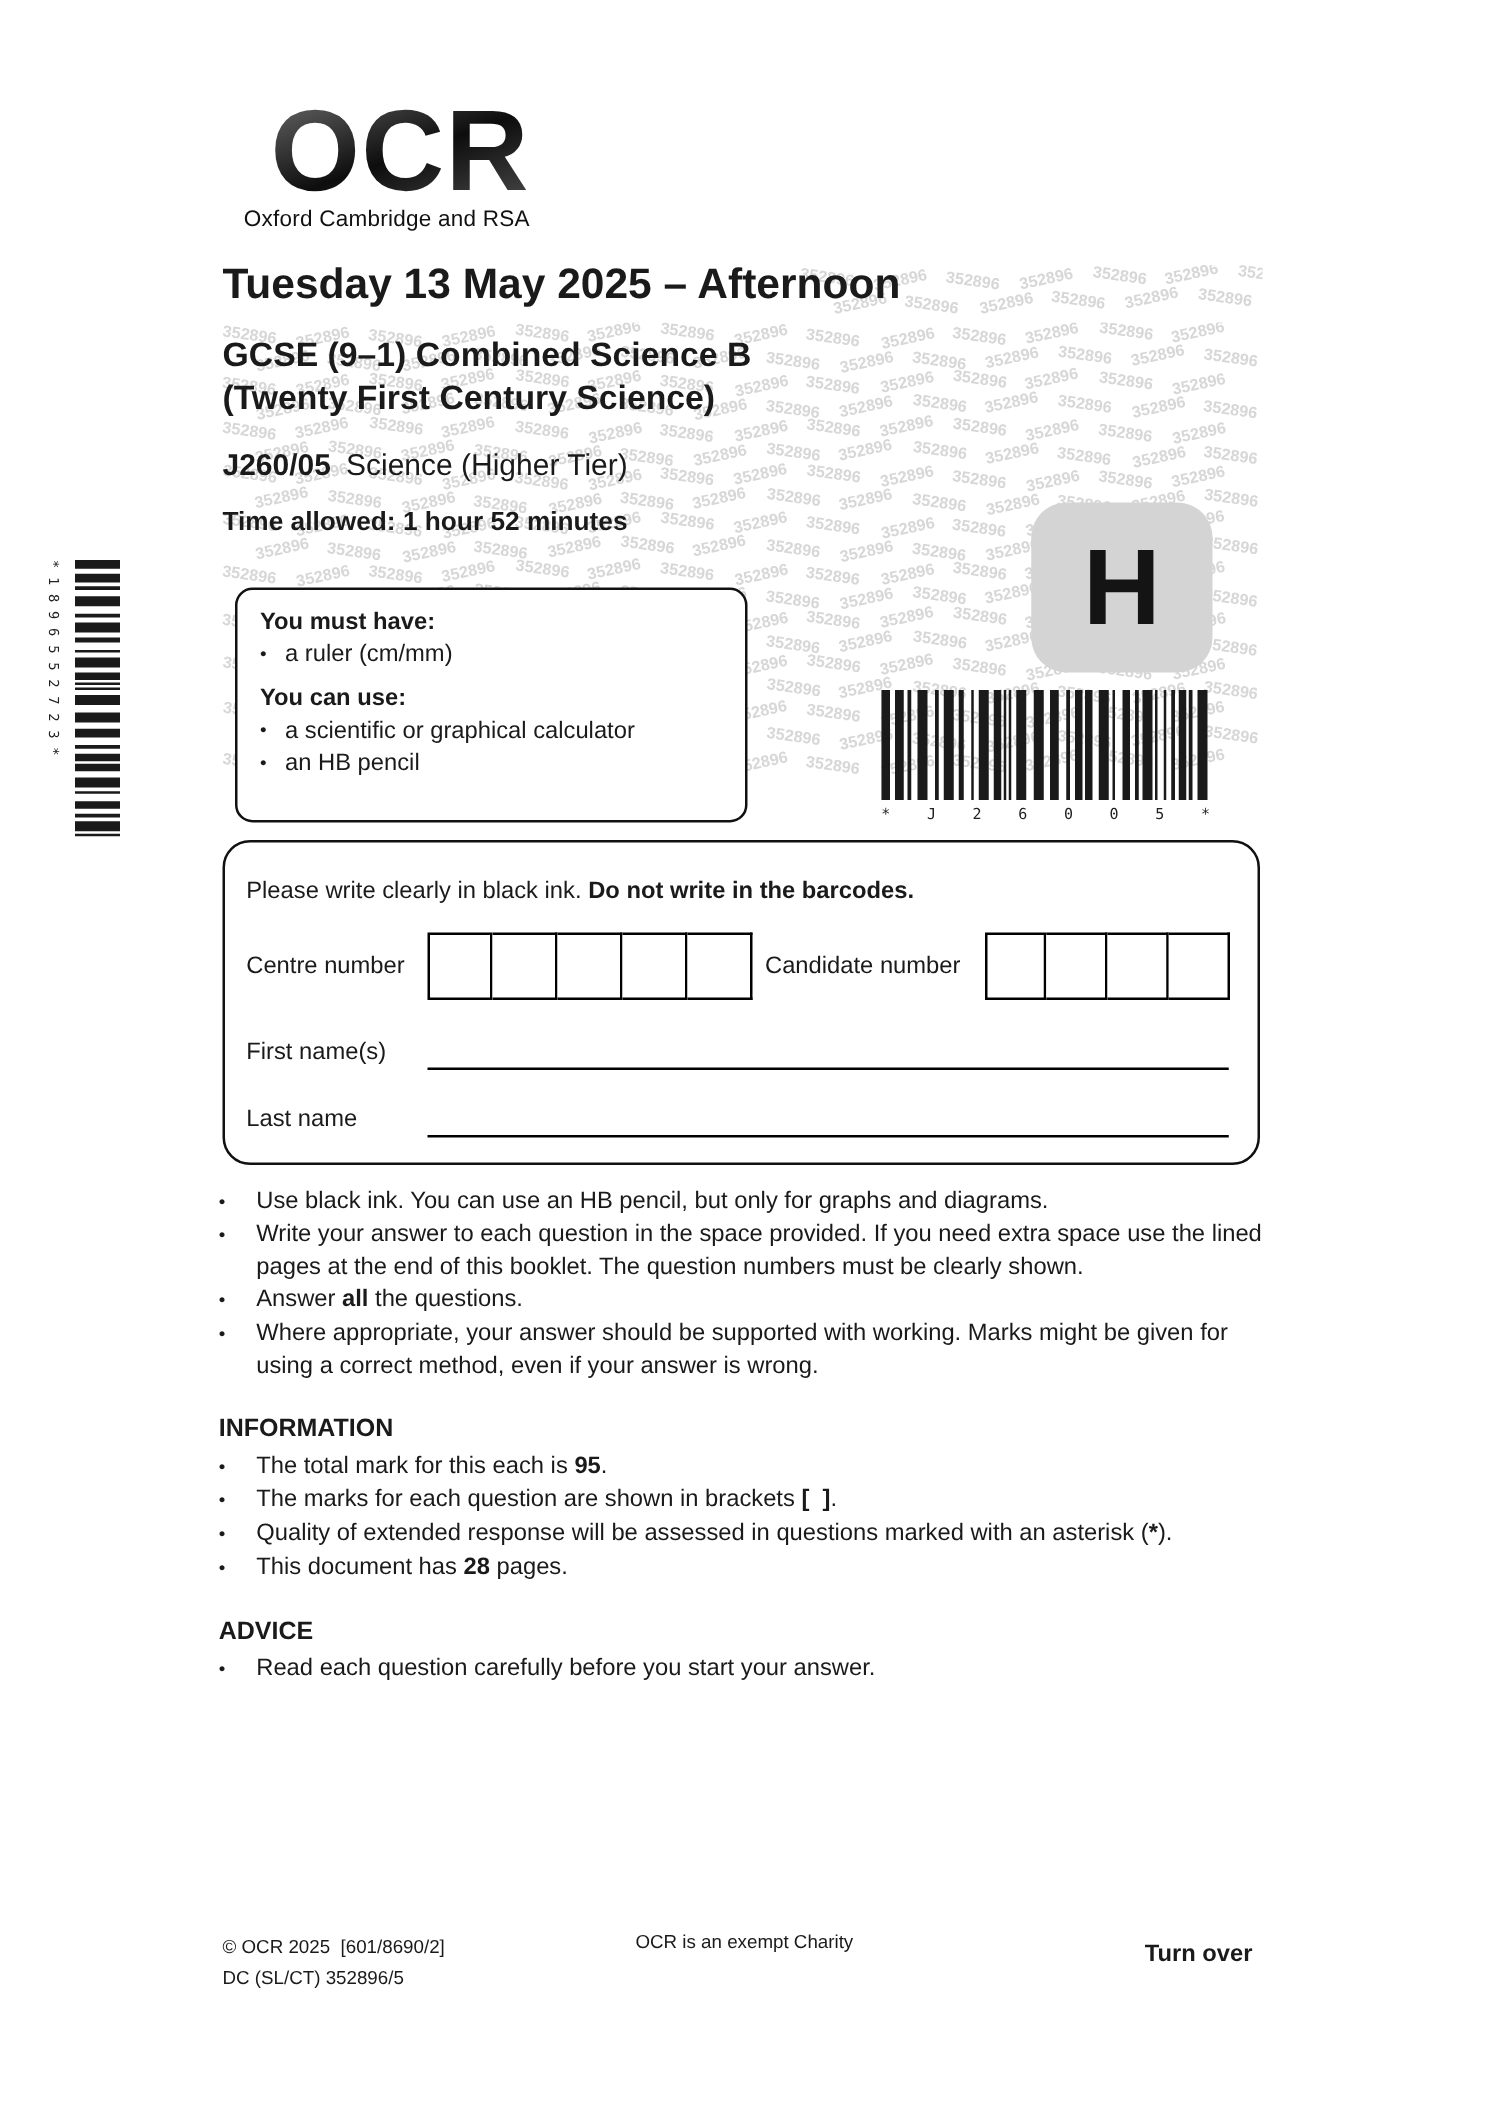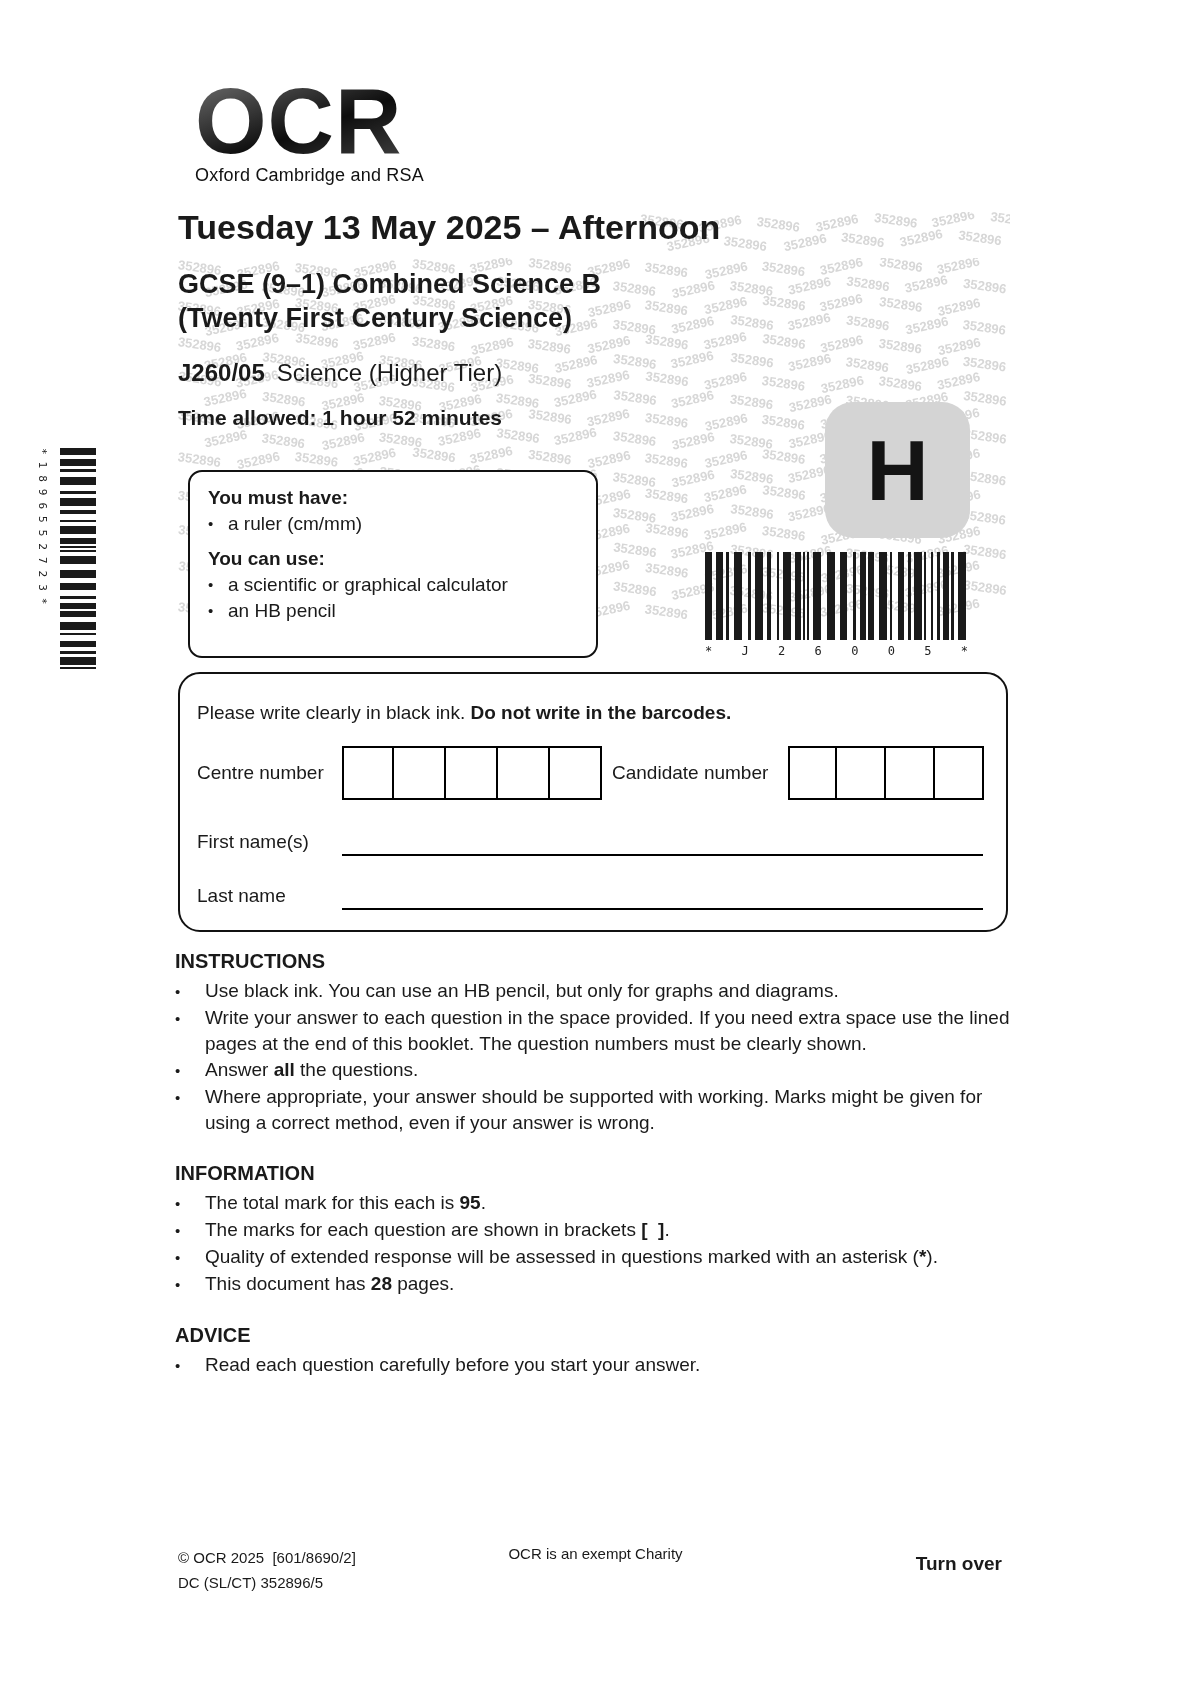--- a/index.html
+++ b/index.html
@@ -8,21 +8,21 @@
   .page > *{position:absolute;z-index:1;}
 
   
   .watermark{position:absolute;overflow:hidden;z-index:0;}
   .wm-a{left:640px;top:212px;width:370px;height:46px;}
   .wm-b{left:178px;top:258px;width:832px;height:366px;}
   .wm-row{display:flex;gap:15px;height:19px;align-items:center;white-space:nowrap;}
   .watermark span{font-size:13px;font-weight:bold;color:#d7d7d7;display:inline-block;}
 
   
-  .logo{left:195px;top:84px;}
+  .logo{left:195px;top:84px;text-align:right;}
   .logo-text{font-size:92px;font-weight:800;line-height:0.82;letter-spacing:1px;
              background:linear-gradient(160deg,#6a6a6a 0%,#0d0d0d 55%,#454545 100%);
              -webkit-background-clip:text;background-clip:text;color:transparent;}
   .logo-sub{font-size:18px;color:#111;margin-top:6px;letter-spacing:0.2px;}
 
   .date-title{left:178px;top:206px;margin:0;font-size:34px;font-weight:bold;line-height:42px;}
   .qual1{left:178px;top:268px;font-size:27px;font-weight:bold;line-height:32px;}
   .qual2{left:178px;top:302px;font-size:27px;font-weight:bold;line-height:32px;}
   .paper-line{left:178px;top:358px;font-size:24px;line-height:30px;}
   .paper-line b{margin-right:12px;}
@@ -543,21 +543,20 @@
       <div class="writeline"></div>
     </div>
     <div class="row-name row-last">
       <span class="lbl">Last name</span>
       <div class="writeline"></div>
     </div>
   </div>
 
   <div class="sections">
     <div class="blk">
-      <h2>INSTRUCTIONS</h2>
       <div class="bullet">
           <span class="dot">•</span>
           <p><span>Use black ink. You can use an HB pencil, but only for graphs and diagrams.</span><b></b><span></span></p>
         </div>
       <div class="bullet">
           <span class="dot">•</span>
           <p><span>Write your answer to each question in the space provided. If you need extra space use the lined pages at the end of this booklet. The question numbers must be clearly shown.</span><b></b><span></span></p>
         </div>
       <div class="bullet">
           <span class="dot">•</span>

